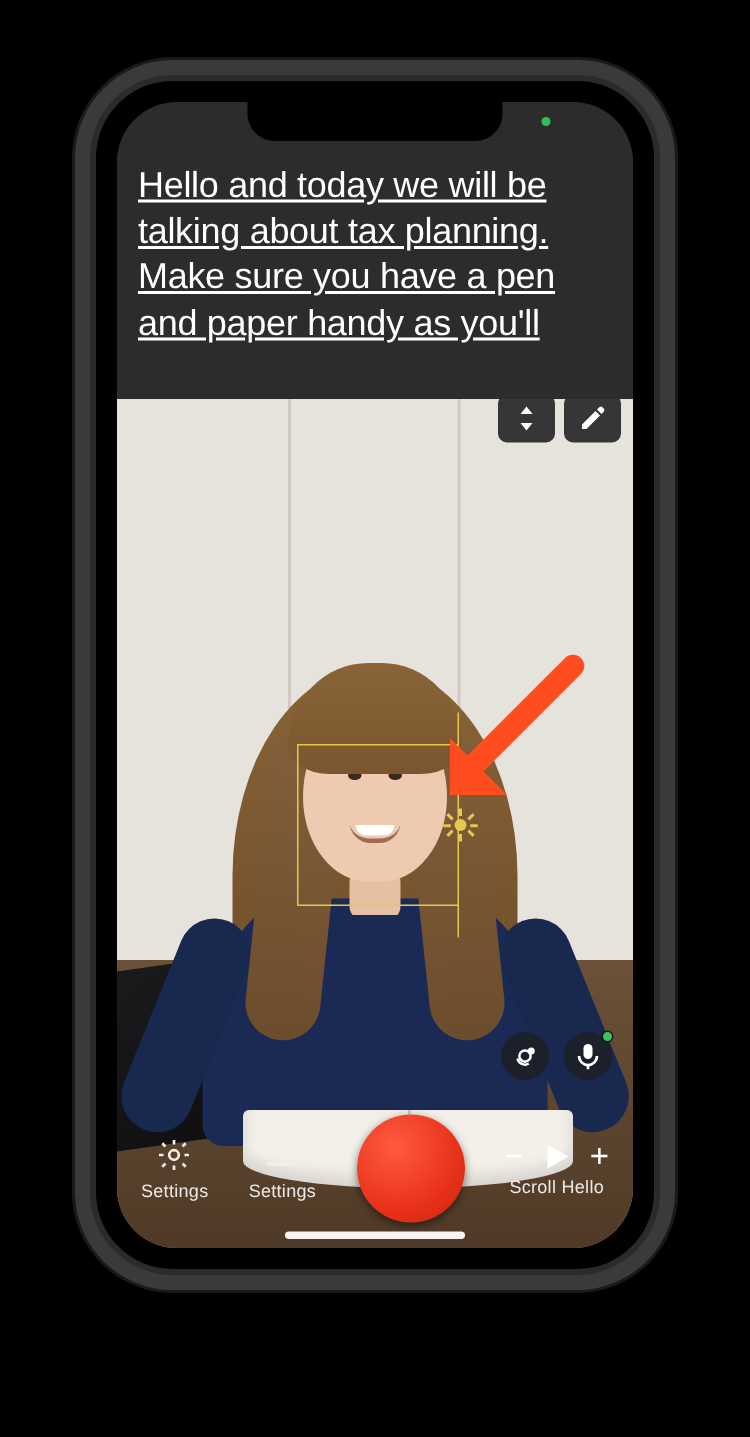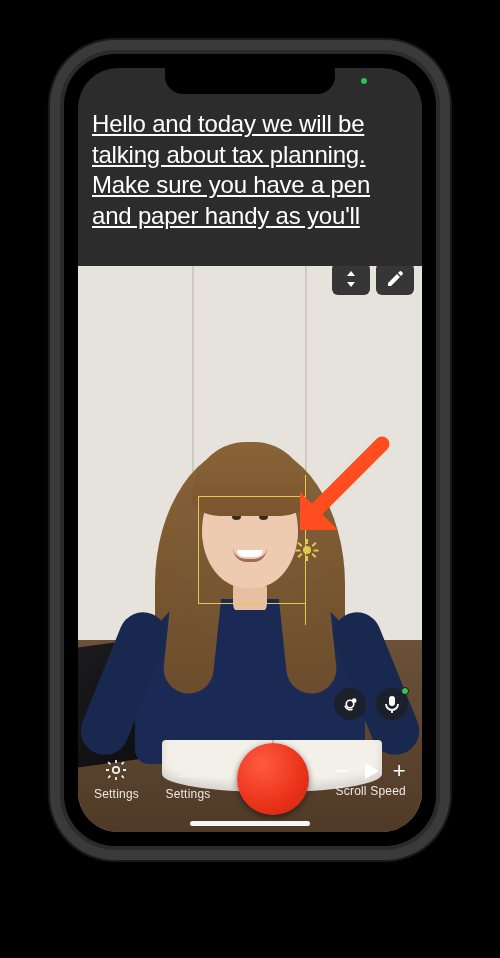--- a/index.html
+++ b/index.html
@@ -415,21 +415,21 @@
             <div class="pm">−</div>
             <div>
               <span>
                 <svg width="20" height="20" viewBox="0 0 20 20">
                       <path d="M4 2 L18 10 L4 18 Z" fill="#fff"></path>
                     </svg>
               </span>
             </div>
             <div class="pm">+</div>
           </div>
-          <div class="bb-label">Scroll Speed</div>
+          <div class="bb-label">Scroll Hello</div>
         </div>
 
       </div>
 
       <div class="home-indicator"></div>
     </div>
 
   </div>
  </div>
 </div>

